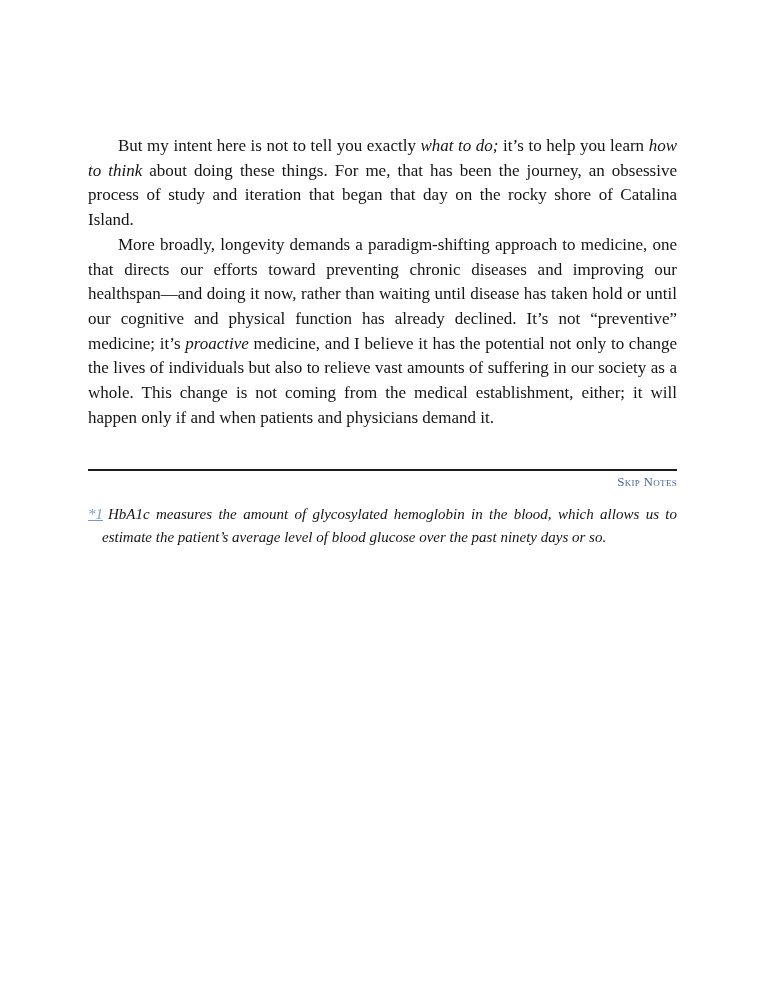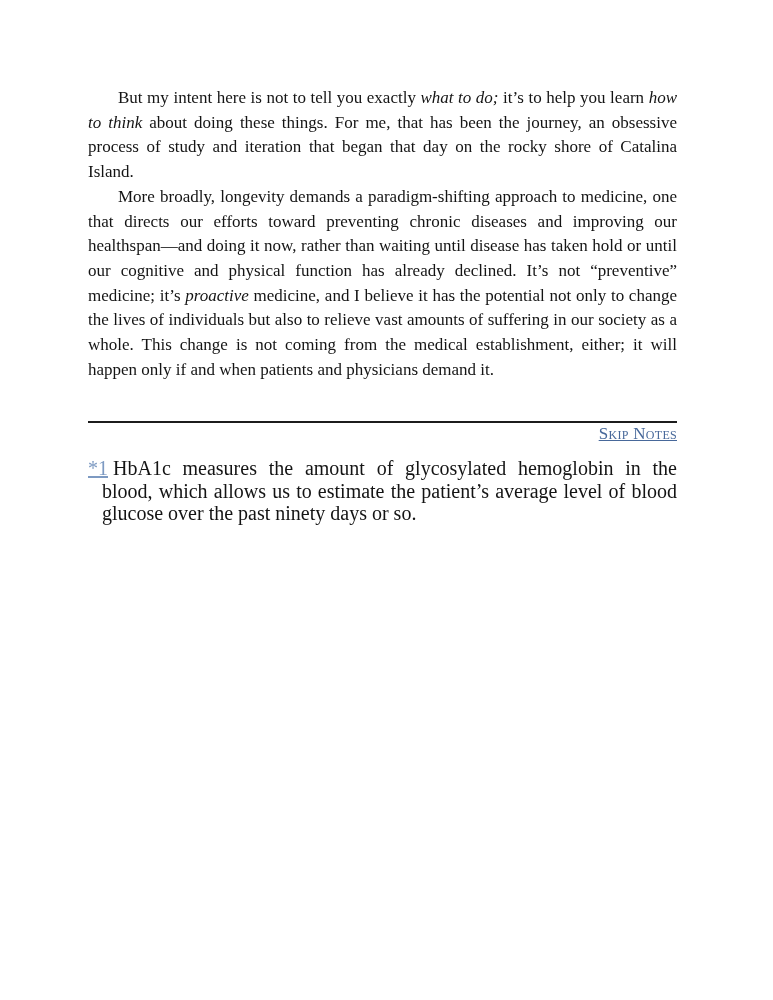--- a/index.html
+++ b/index.html
@@ -5,20 +5,21 @@
   * { margin: 0; padding: 0; box-sizing: border-box; }
   html, body { background: #ffffff; }
   .page {
     position: relative;
     width: 773px;
     height: 812px;
     background: var(--paper, #ffffff);
     overflow: hidden;
     font-family: "Liberation Serif", "DejaVu Serif", serif;
     color: var(--ink, #141414);
+    margin-top: 48px;
   }
   .content {
     position: absolute;
     left: 88px;
     top: 86px;
     width: 589px;
   }
   .body-text p {
     font-size: 17px;
     line-height: 24.7px;
@@ -31,37 +32,37 @@
     border-top: 2px solid #1c1c1c;
     margin-top: 39px;
     width: 100%;
   }
   .skip-notes-row {
     text-align: right;
     margin-top: 1px;
   }
   .skip-notes-link {
     font-variant: small-caps;
-    font-size: 17px;
+    font-size: 13px;
     letter-spacing: 0.3px;
     color: var(--link, #47689a);
-    text-decoration: underline;
     cursor: pointer;
   }
   .footnotes {
     margin-top: 13px;
   }
   .footnote {
-    font-size: 20px;
+    font-size: 15px;
     line-height: 22.5px;
     text-align: justify;
     padding-left: 14px;
     text-indent: -14px;
     margin-bottom: 13px;
     color: var(--ink, #141414);
+    font-style: italic;
   }
   .footnote-marker {
     color: var(--marker, #7d9ac2);
     text-decoration: underline;
     margin-right: 5px;
     cursor: pointer;
   }
   .page-number {
     position: absolute;
     top: 956px;

